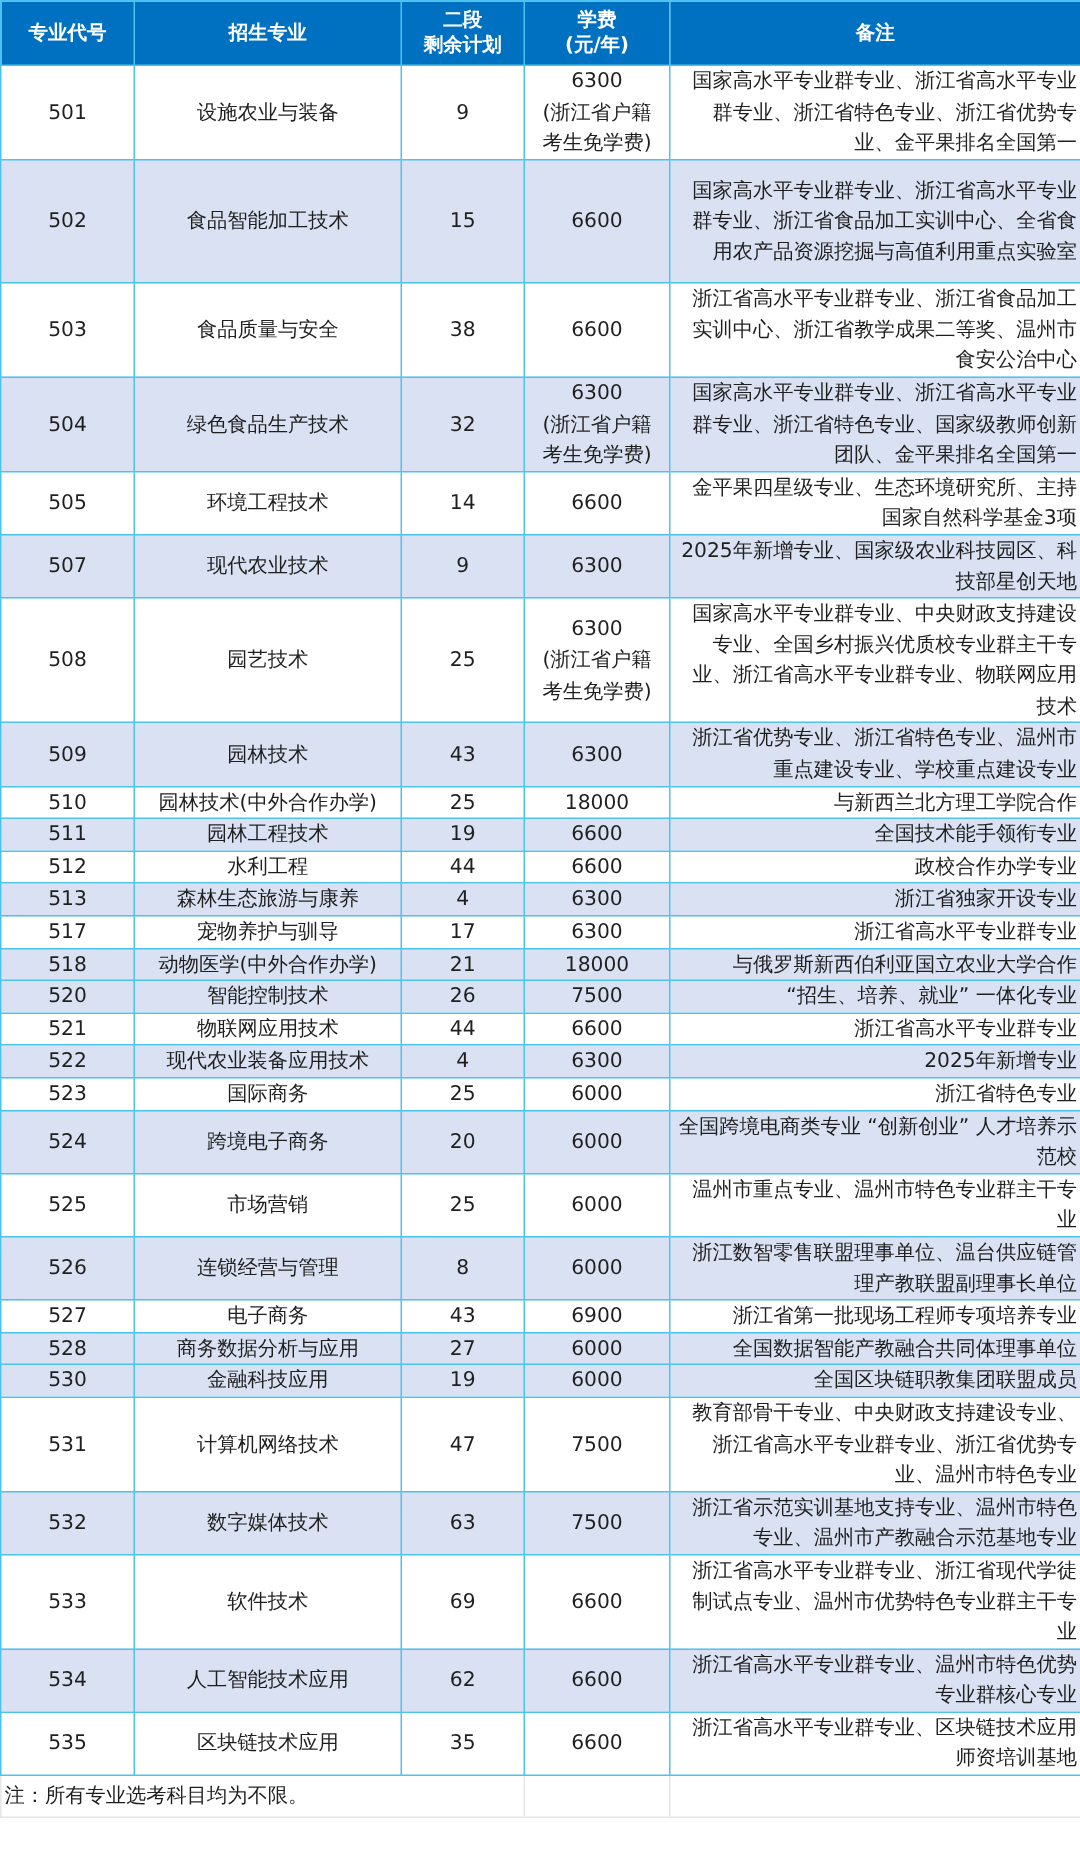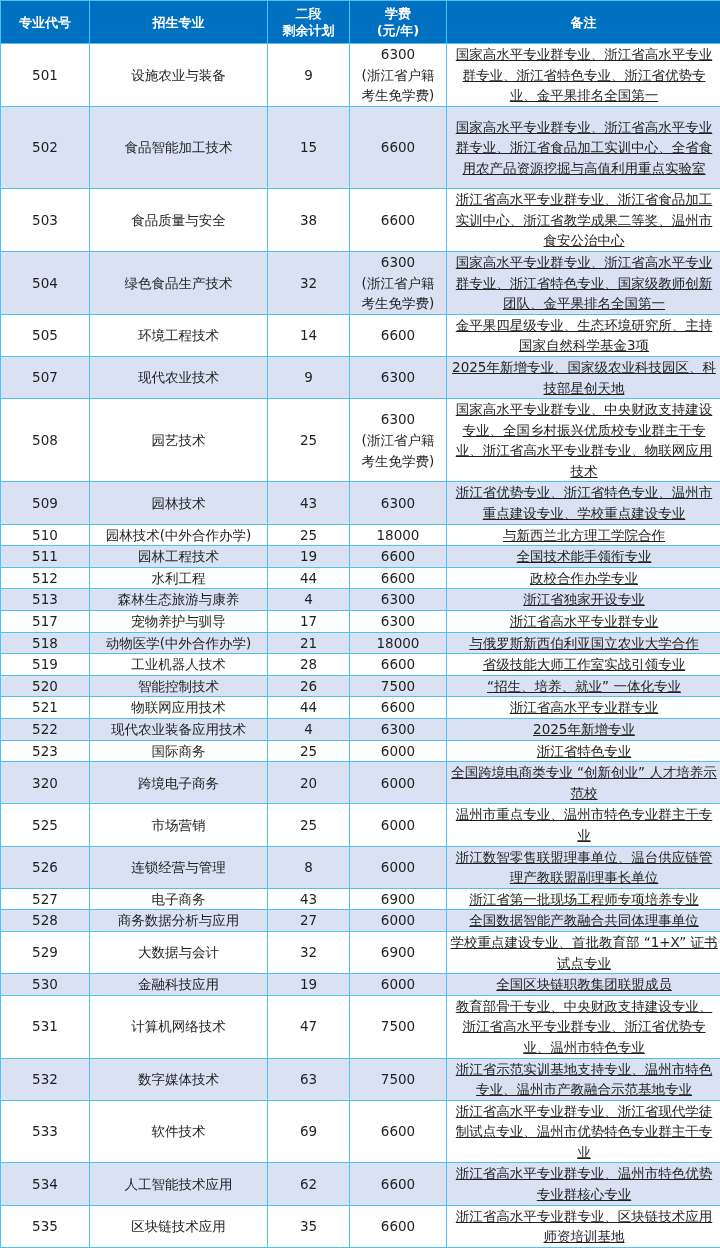--- a/index.html
+++ b/index.html
@@ -11,22 +11,22 @@
   table.grid col.c1 { width:178px; }
   table.grid col.c2 { width:82px; }
   table.grid col.c3 { width:97px; }
   table.grid col.c4 { width:274px; }
   th { background:#0070c0; color:#ffffff; font-weight:bold; font-size:13px;
        line-height:17px; height:43px; padding:0; text-align:center;
        border:1px solid #4cc3ee; box-sizing:border-box; }
   td { border:1px solid #4cc3ee; font-size:13.5px; line-height:20.6px;
        padding:0; text-align:center; vertical-align:middle; white-space:nowrap;
        box-sizing:border-box; color:#1f1f1f; }
-  td.note { text-align:center; white-space:normal; padding-left:3px; padding-right:2px;
-            word-break:break-all;text-decoration:underline; }
+  td.note { text-align:right; white-space:normal; padding-left:3px; padding-right:2px;
+            word-break:break-all; }
   td.fee { white-space:normal; }
   tr.alt td { background:#d9e1f2; }
   tr.plain td { background:#ffffff; }
   .foot-row td { border:1px solid #e6e6e6; background:#ffffff; text-align:left;
                  padding-left:2px; height:28px; }
   .foot-row td.fn { border-right:none; }
 </style>
 </head>
 <body>
 
@@ -185,29 +185,20 @@
       </tr>
       <tr class="alt" style="height: 20.6px;">
         <td>518</td>
         <td>动物医学(中外合作办学)</td>
         <td>21</td>
         <td class="fee">
           <div>18000</div>
         </td>
         <td class="note">与俄罗斯新西伯利亚国立农业大学合作</td>
       </tr>
-      <tr class="plain" style="height: 20.6px;">
-        <td>519</td>
-        <td>工业机器人技术</td>
-        <td>28</td>
-        <td class="fee">
-          <div>6600</div>
-        </td>
-        <td class="note">省级技能大师工作室实战引领专业</td>
-      </tr>
       <tr class="alt" style="height: 20.6px;">
         <td>520</td>
         <td>智能控制技术</td>
         <td>26</td>
         <td class="fee">
           <div>7500</div>
         </td>
         <td class="note"> “招生、培养、就业” 一体化专业</td>
       </tr>
       <tr class="plain" style="height: 20.6px;">
@@ -231,21 +222,21 @@
       <tr class="plain" style="height: 20.6px;">
         <td>523</td>
         <td>国际商务</td>
         <td>25</td>
         <td class="fee">
           <div>6000</div>
         </td>
         <td class="note">浙江省特色专业</td>
       </tr>
       <tr class="alt" style="height: 41.2px;">
-        <td>320</td>
+        <td>524</td>
         <td>跨境电子商务</td>
         <td>20</td>
         <td class="fee">
           <div>6000</div>
         </td>
         <td class="note">全国跨境电商类专业 “创新创业” 人才培养示范校</td>
       </tr>
       <tr class="plain" style="height: 41.2px;">
         <td>525</td>
         <td>市场营销</td>
@@ -275,29 +266,20 @@
       </tr>
       <tr class="alt" style="height: 20.6px;">
         <td>528</td>
         <td>商务数据分析与应用</td>
         <td>27</td>
         <td class="fee">
           <div>6000</div>
         </td>
         <td class="note">全国数据智能产教融合共同体理事单位</td>
       </tr>
-      <tr class="plain" style="height: 41.2px;">
-        <td>529</td>
-        <td>大数据与会计</td>
-        <td>32</td>
-        <td class="fee">
-          <div>6900</div>
-        </td>
-        <td class="note">学校重点建设专业、首批教育部 “1+X” 证书试点专业</td>
-      </tr>
       <tr class="alt" style="height: 20.6px;">
         <td>530</td>
         <td>金融科技应用</td>
         <td>19</td>
         <td class="fee">
           <div>6000</div>
         </td>
         <td class="note">全国区块链职教集团联盟成员</td>
       </tr>
       <tr class="plain" style="height: 61.8px;">

